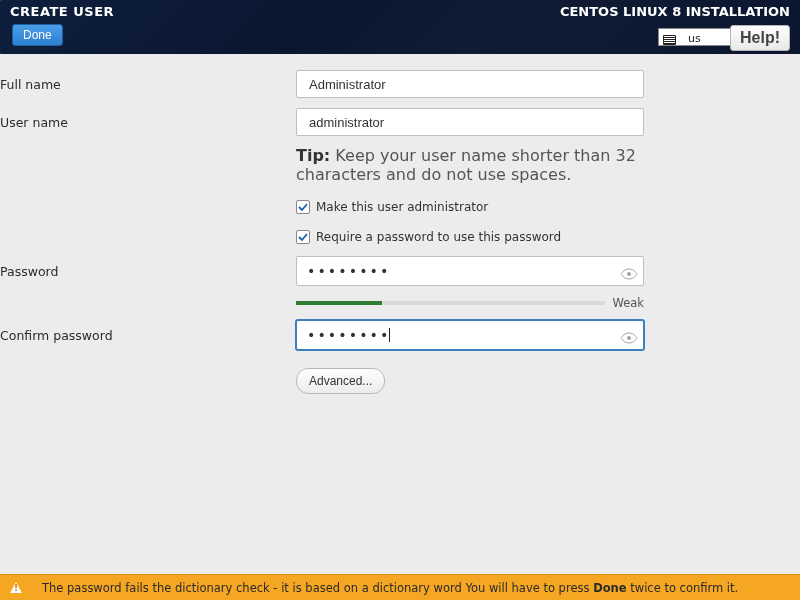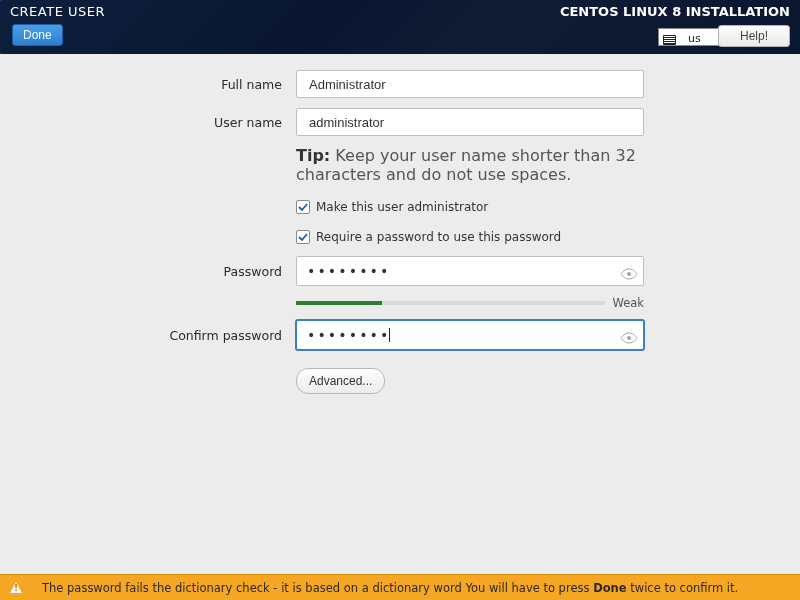--- a/index.html
+++ b/index.html
@@ -15,21 +15,21 @@
   .header::before {
     content:"";
     position:absolute; inset:0;
     background:
       linear-gradient(160deg, rgba(80,120,180,0.35) 0 1px, transparent 1px 100%),
       linear-gradient(20deg, rgba(80,120,180,0.25) 0 1px, transparent 1px 100%);
     pointer-events:none;
   }
   .header-title {
     position: absolute; left: 10px; top: 4px;
-    font-weight: 400; font-size: 13px; letter-spacing: 0.5px; text-align: right;
+    font-weight: 700; font-size: 13px; letter-spacing: 0.5px; text-align: right;
   }
   .header-right {
     position: absolute; right: 10px; top: 4px;
     font-weight: 600; font-size: 13px;
   }
   .done-btn {
     position: absolute; left: 12px; top: 24px;
     background: linear-gradient(#4a9ee8, #2d7fd0);
     border: 1px solid #1d5fa0;
     color: #fff; font-size: 12px;
@@ -43,26 +43,26 @@
     display: flex; align-items: flex-end; gap: 12px;
     padding: 0 4px; font-size: 11px; color: #222;
   }
   .kb-icon { width: 13px; height: 10px; background: #222; position: relative; border-radius: 1px; }
   .kb-icon::after { content:""; position:absolute; inset:1px; background:
     repeating-linear-gradient(#fff 0 1px, #222 1px 2px); }
   .help-btn {
     position: absolute; right: 10px; top: 25px;
     background: linear-gradient(#fdfdfd,#e9e9e9);
     border: 1px solid #b4b4b4; border-radius: 3px;
-    color: #444; font-size: 12px; padding: 3px 21px; cursor: pointer;
+    color: #444; font-size: 16px; padding: 3px 9px; cursor: pointer; font-weight: bold;
   }
   
   .form-area { position: absolute; top: 70px; left: 0; right: 0; }
   .row { display: flex; align-items: center; margin-bottom: 10px; }
-  .lbl { width: 296px; text-align: right; padding-right: 14px; font-size: 12.5px; color: #2b2b2b; }
+  .lbl { width: 296px; padding-right: 14px; font-size: 12.5px; color: #2b2b2b; }
   .field { width: 348px; }
   .text-input {
     width: 100%; height: 28px; border: 1px solid #bfbfbf; background: #fff;
     padding: 0 12px; font-size: 13px; color: #333; border-radius: 2px;
   }
   .tip-row { margin-left: 296px; width: 360px; font-size: 16px; color: #555; margin-bottom: 16px; }
   .tip-row b { font-weight: 700; color: #333; }
   .check-row { margin-left: 296px; width: 348px; display: flex; align-items: center; gap: 6px; font-size: 12px; color: #333; margin-bottom: 16px; }
   .chk { width: 14px; height: 14px; border: 1px solid #888; background: #fff; display:inline-flex; align-items:center; justify-content:center; cursor:pointer; border-radius:2px; }
   .chk svg { width: 10px; height: 10px; }

